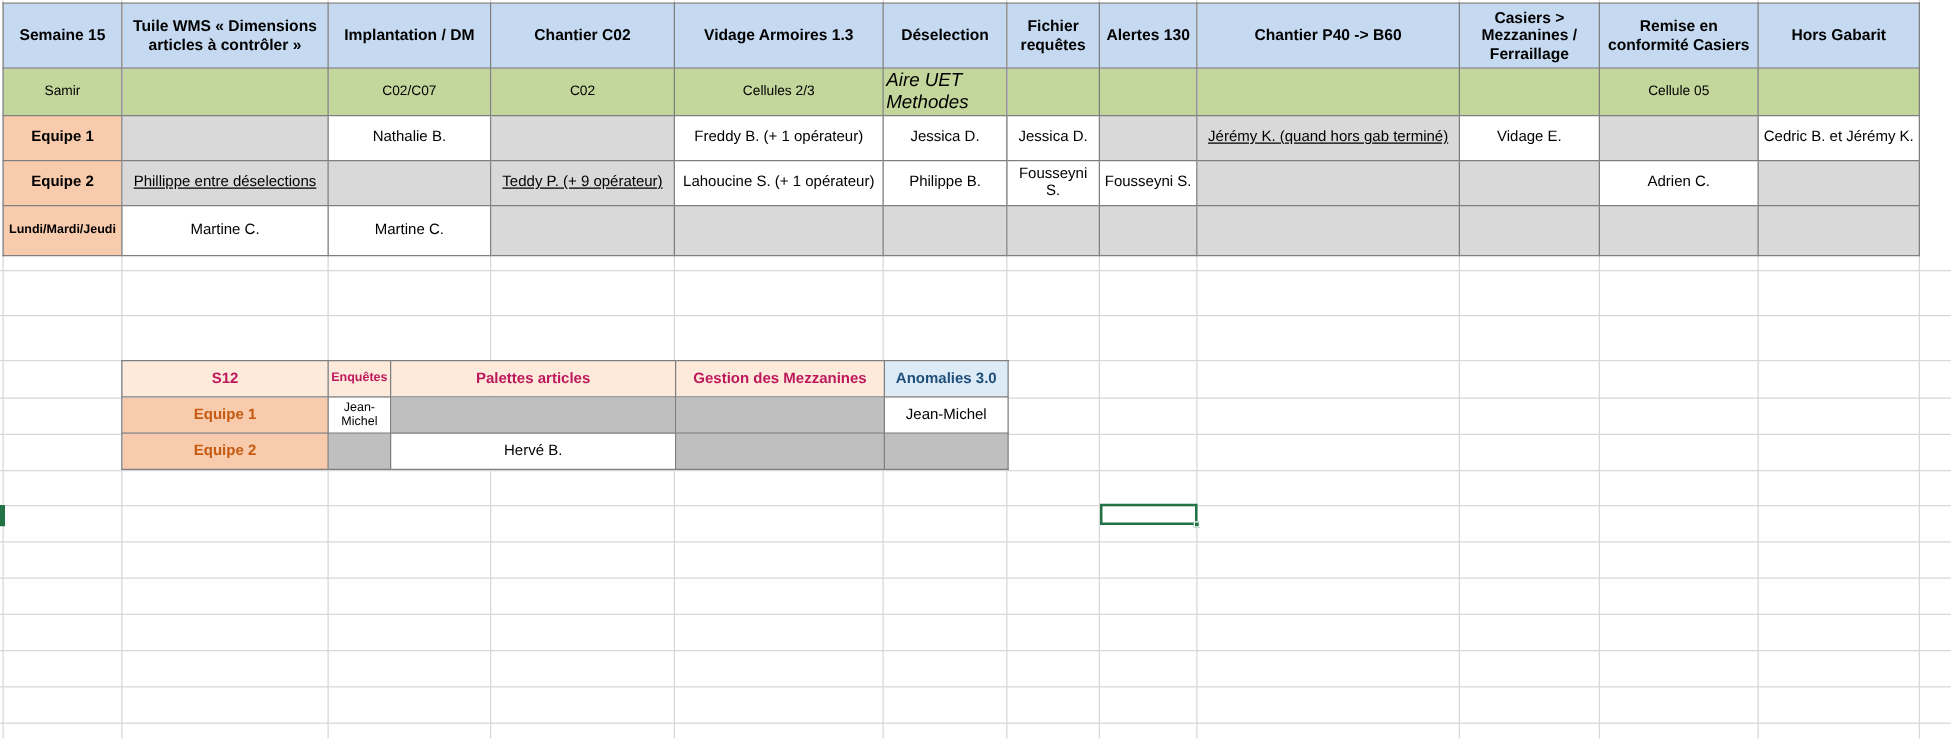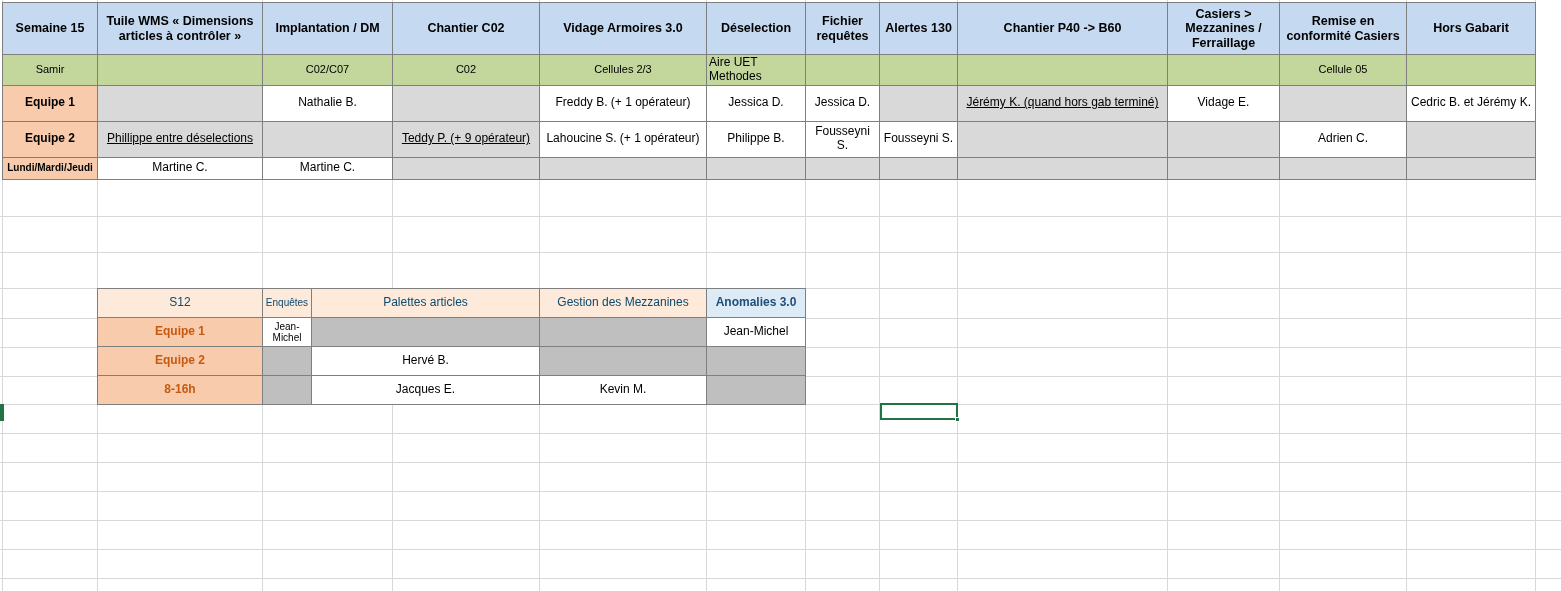--- a/index.html
+++ b/index.html
@@ -65,40 +65,40 @@
     font-size: 12px;
   }
   .cell-gray { background: #d9d9d9; text-decoration: underline; }
   .cell-white { background: #ffffff; }
 
   
   #bottom-table { left: 97px; top: 288px; }
   #bottom-table td { border: 1px solid #7f7f7f; }
   .hdr-cream {
     background: #fdeada;
-    font-weight: normal;
-    color: #0c4a6e;
+    font-weight: bold;
+    color: #be185d;
     font-size: 12px;
   }
   .hdr-blue2 {
     background: #ddebf7;
     font-weight: bold;
     color: #1f4e79;
     font-size: 12px;
   }
   .lbl-orange2 {
     background: #f8cbad;
     font-weight: bold;
     color: #c55a11;
     font-size: 12px;
   }
   .cell-gray2 { background: #bfbfbf; }
 
   .small { font-size: 10px; }
-  .tiny { font-size: 12px; }
+  .tiny { font-size: 15px; font-style: italic; }
 
   
   .selection {
     position: absolute;
     border: 2px solid #217346;
     background: transparent;
     box-sizing: border-box;
   }
   .sel-handle {
     position: absolute;
@@ -163,21 +163,21 @@
       <col style="width:112px">
       <col style="width:127px">
       <col style="width:129px">
     </colgroup>
     <tbody>
       <tr style="height:52px">
         <td class="hdr-blue">Semaine 15</td>
         <td class="hdr-blue">Tuile WMS « Dimensions articles à contrôler »</td>
         <td class="hdr-blue">Implantation / DM</td>
         <td class="hdr-blue">Chantier C02</td>
-        <td class="hdr-blue">Vidage Armoires 3.0</td>
+        <td class="hdr-blue">Vidage Armoires 1.3</td>
         <td class="hdr-blue">Déselection</td>
         <td class="hdr-blue">Fichier requêtes</td>
         <td class="hdr-blue">Alertes 130</td>
         <td class="hdr-blue">Chantier P40 -&gt; B60</td>
         <td class="hdr-blue">Casiers &gt; Mezzanines / Ferraillage</td>
         <td class="hdr-blue">Remise en conformité Casiers</td>
         <td class="hdr-blue">Hors Gabarit</td>
       </tr>
       <tr style="height:15px">
         <td class="hdr-green">Samir</td>
@@ -218,21 +218,21 @@
         <td class="cell-white">Philippe B.</td>
         <td class="cell-white">Fousseyni S.</td>
         <td class="cell-white">Fousseyni S.</td>
         <td class="cell-gray"></td>
         <td class="cell-gray"></td>
         <td class="cell-white">Adrien C.</td>
         <td class="cell-gray"></td>
       </tr>
 
 
-      <tr style="height:22px">
+      <tr style="height:40px">
         <td class="lbl-orange small">Lundi/Mardi/Jeudi</td>
         <td class="cell-white">Martine C.</td>
         <td class="cell-white">Martine C.</td>
         <td class="cell-gray"></td>
         <td class="cell-gray"></td>
         <td class="cell-gray"></td>
         <td class="cell-gray"></td>
         <td class="cell-gray"></td>
         <td class="cell-gray"></td>
         <td class="cell-gray"></td>
@@ -265,27 +265,20 @@
         <td class="cell-gray2"></td>
         <td class="cell-white">Jean-Michel</td>
       </tr>
       <tr style="height:29px">
         <td class="lbl-orange2">Equipe 2</td>
         <td class="cell-gray2"></td>
         <td class="cell-white">Hervé B.</td>
         <td class="cell-gray2"></td>
         <td class="cell-gray2"></td>
       </tr>
-      <tr style="height:29px">
-        <td class="lbl-orange2">8-16h</td>
-        <td class="cell-gray2"></td>
-        <td class="cell-white">Jacques E.</td>
-        <td class="cell-white">Kevin M.</td>
-        <td class="cell-gray2"></td>
-      </tr>
     </tbody>
   </table>
 
   <div class="selection" style="left:880px; top:403px; width:78px; height:17px;">
     <div class="sel-handle" style="right:-4px; bottom:-4px;"></div>
   </div>
 
   <div class="left-marker" style="left:0px; top:404px; height:17px;"></div>
 
 </div>

